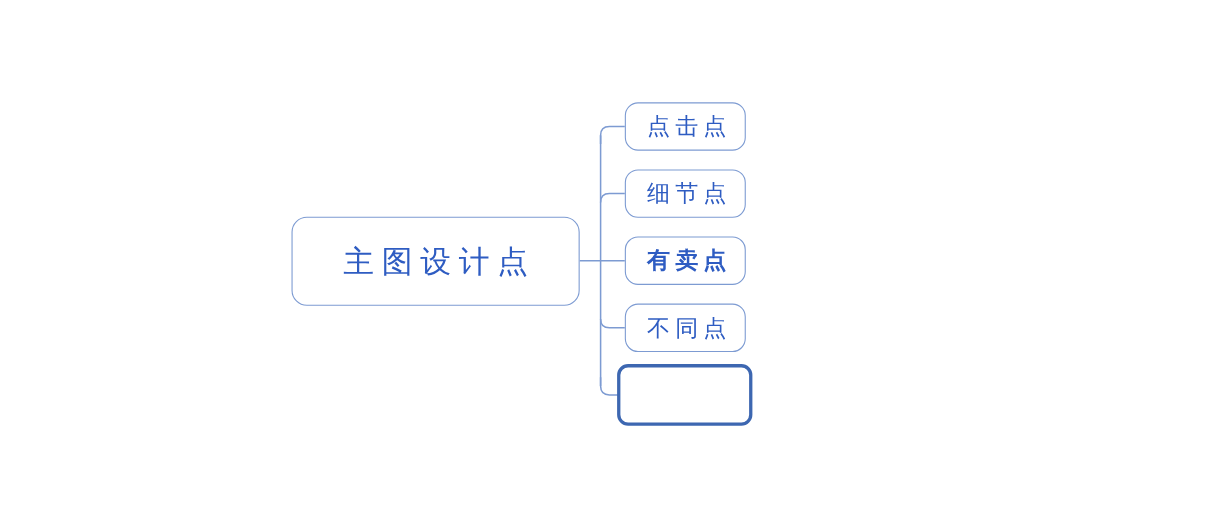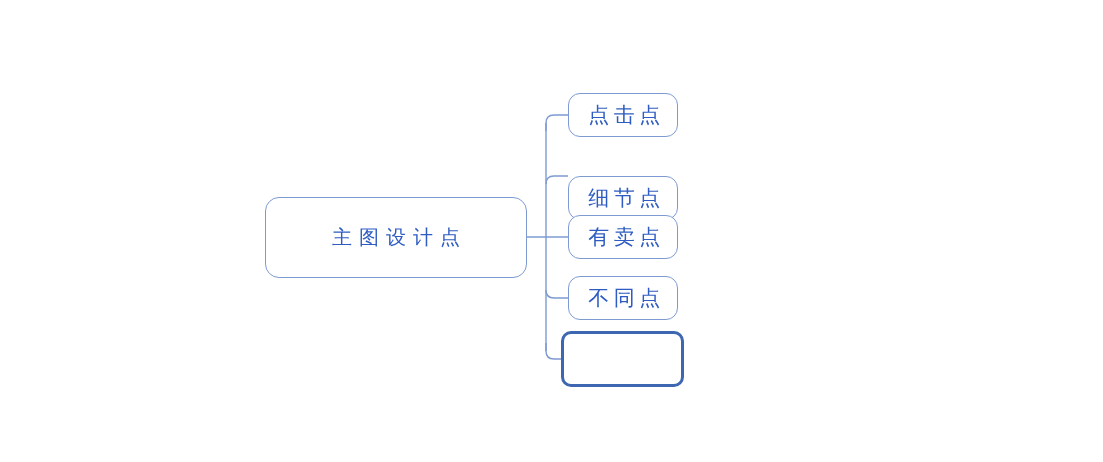--- a/index.html
+++ b/index.html
@@ -37,36 +37,36 @@
     background: #fff;
     color: var(--node-text, #2e5cc2);
     white-space: nowrap;
   }
   .node.root {
     left: 265px;
     top: 197px;
     width: 262px;
     height: 81px;
     border-radius: 14px;
-    font-size: 20px;
+    font-size: 28px;
     letter-spacing: 7px;
     padding-left: 7px; 
   }
   .node.child {
     left: 568px;
     width: 110px;
     height: 44px;
     border-radius: 12px;
     font-size: 21px;
     letter-spacing: 4.5px;
     padding-left: 7px;
   }
   .node.child.c0 { top: 93px; }
-  .node.child.c1 { top: 154px; margin-top: 22px; }
-  .node.child.c2 { top: 215px; }
+  .node.child.c1 { top: 154px; }
+  .node.child.c2 { top: 215px; font-weight: bold; }
   .node.child.c3 { top: 276px; font-family: Liberation Mono, monospace; }
   .node.child.c4 { top: 337px; }
   .selection-ring {
     position: absolute;
     box-sizing: border-box;
     left: 561px;
     top: 331px;
     width: 123px;
     height: 56px;
     border: 3px solid var(--selection-border, #3d67b1);

